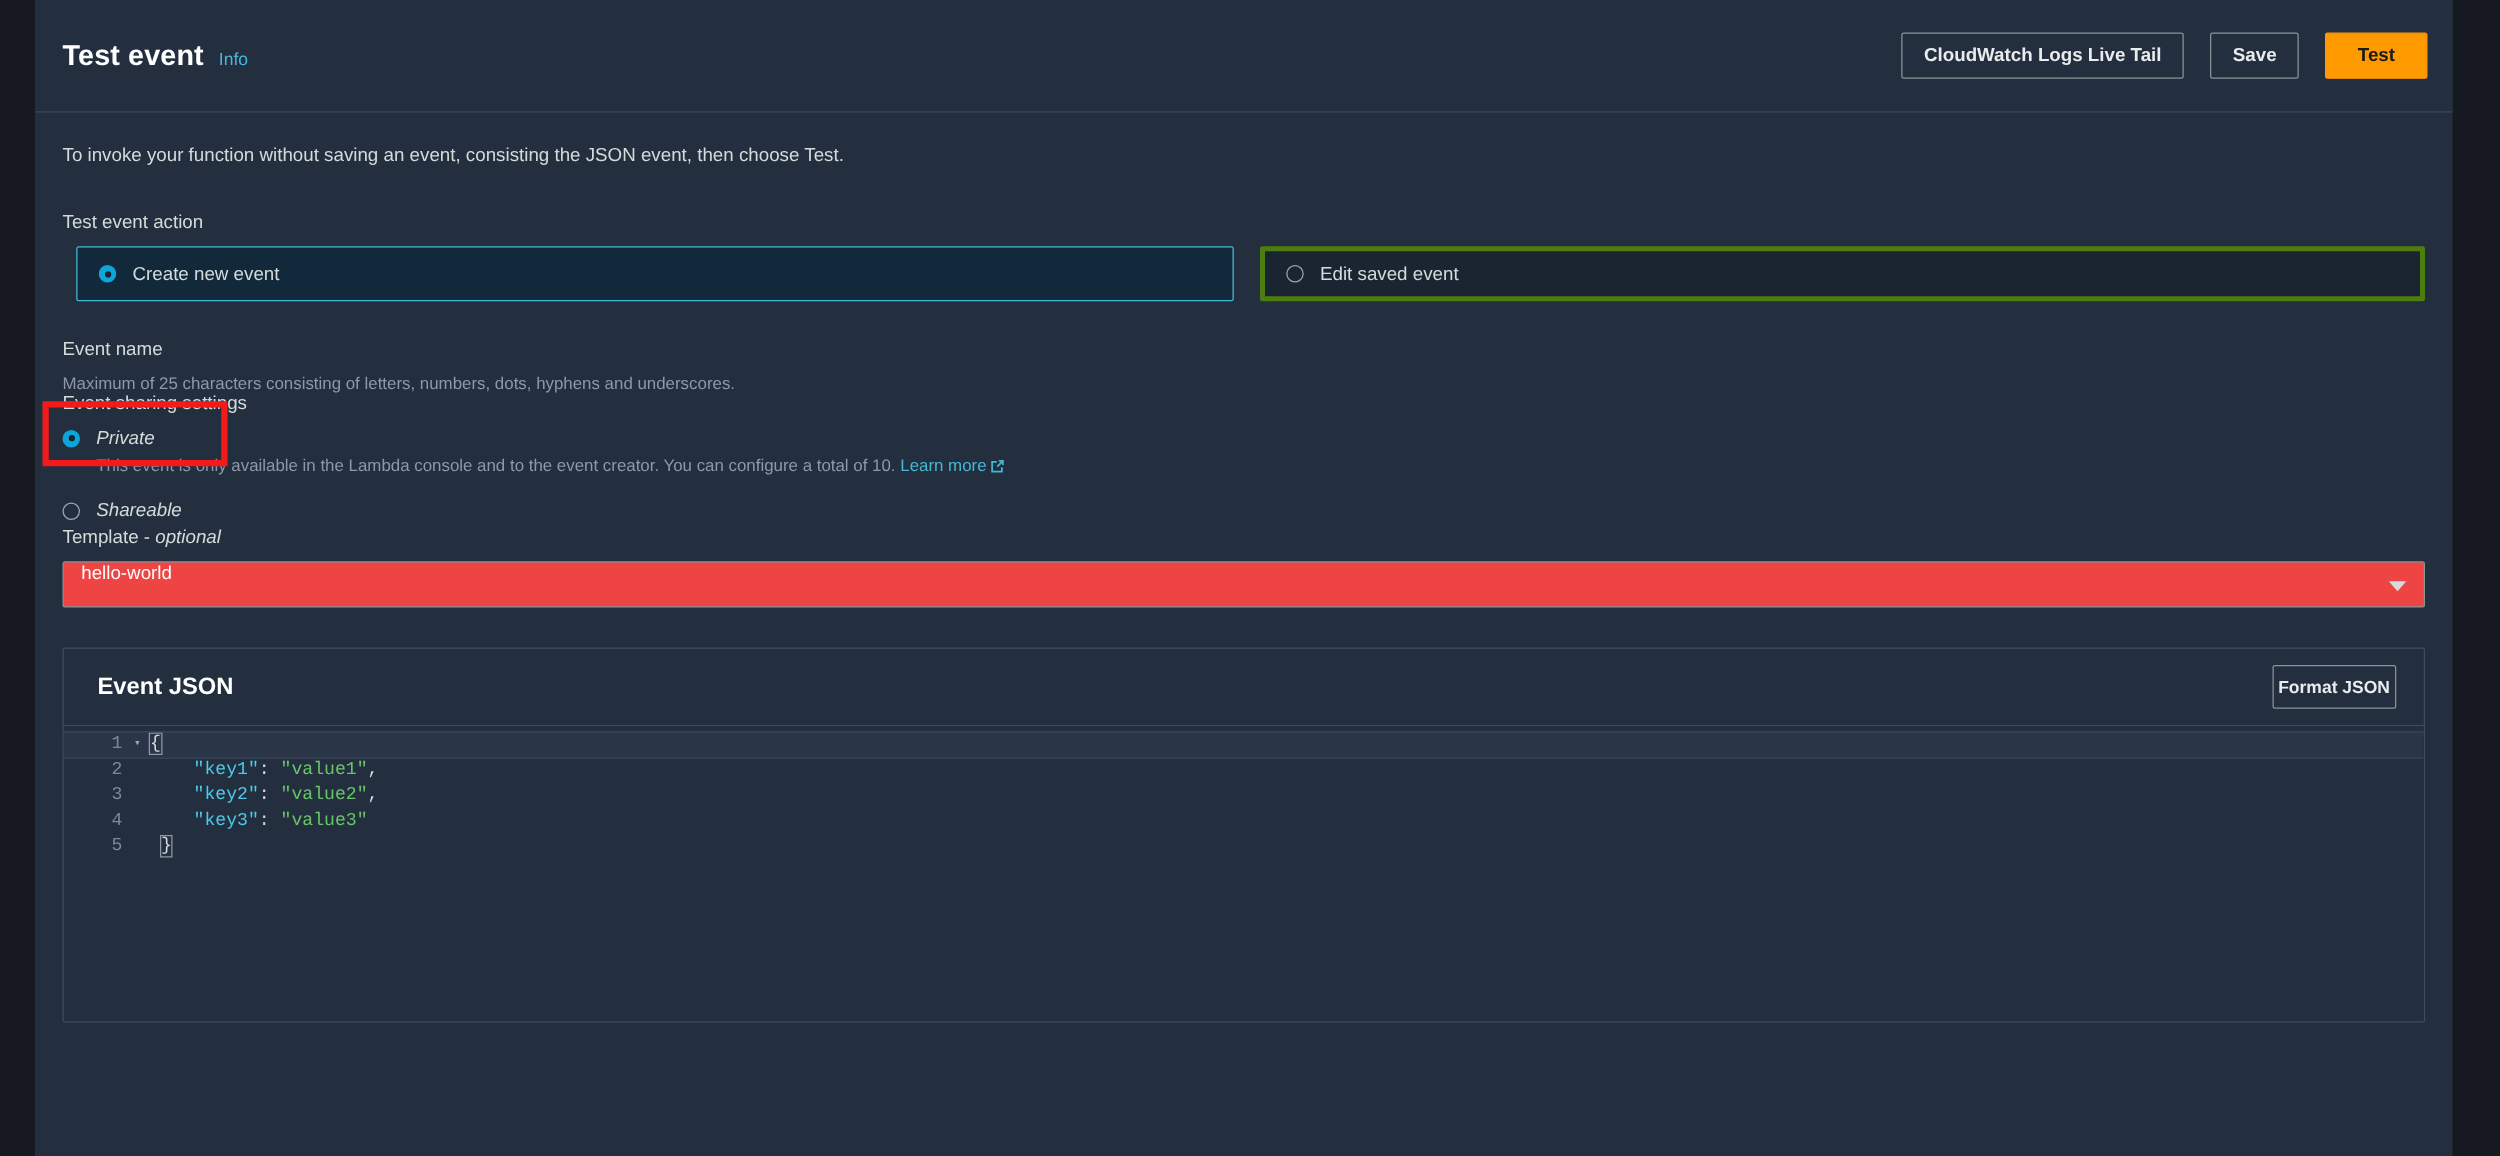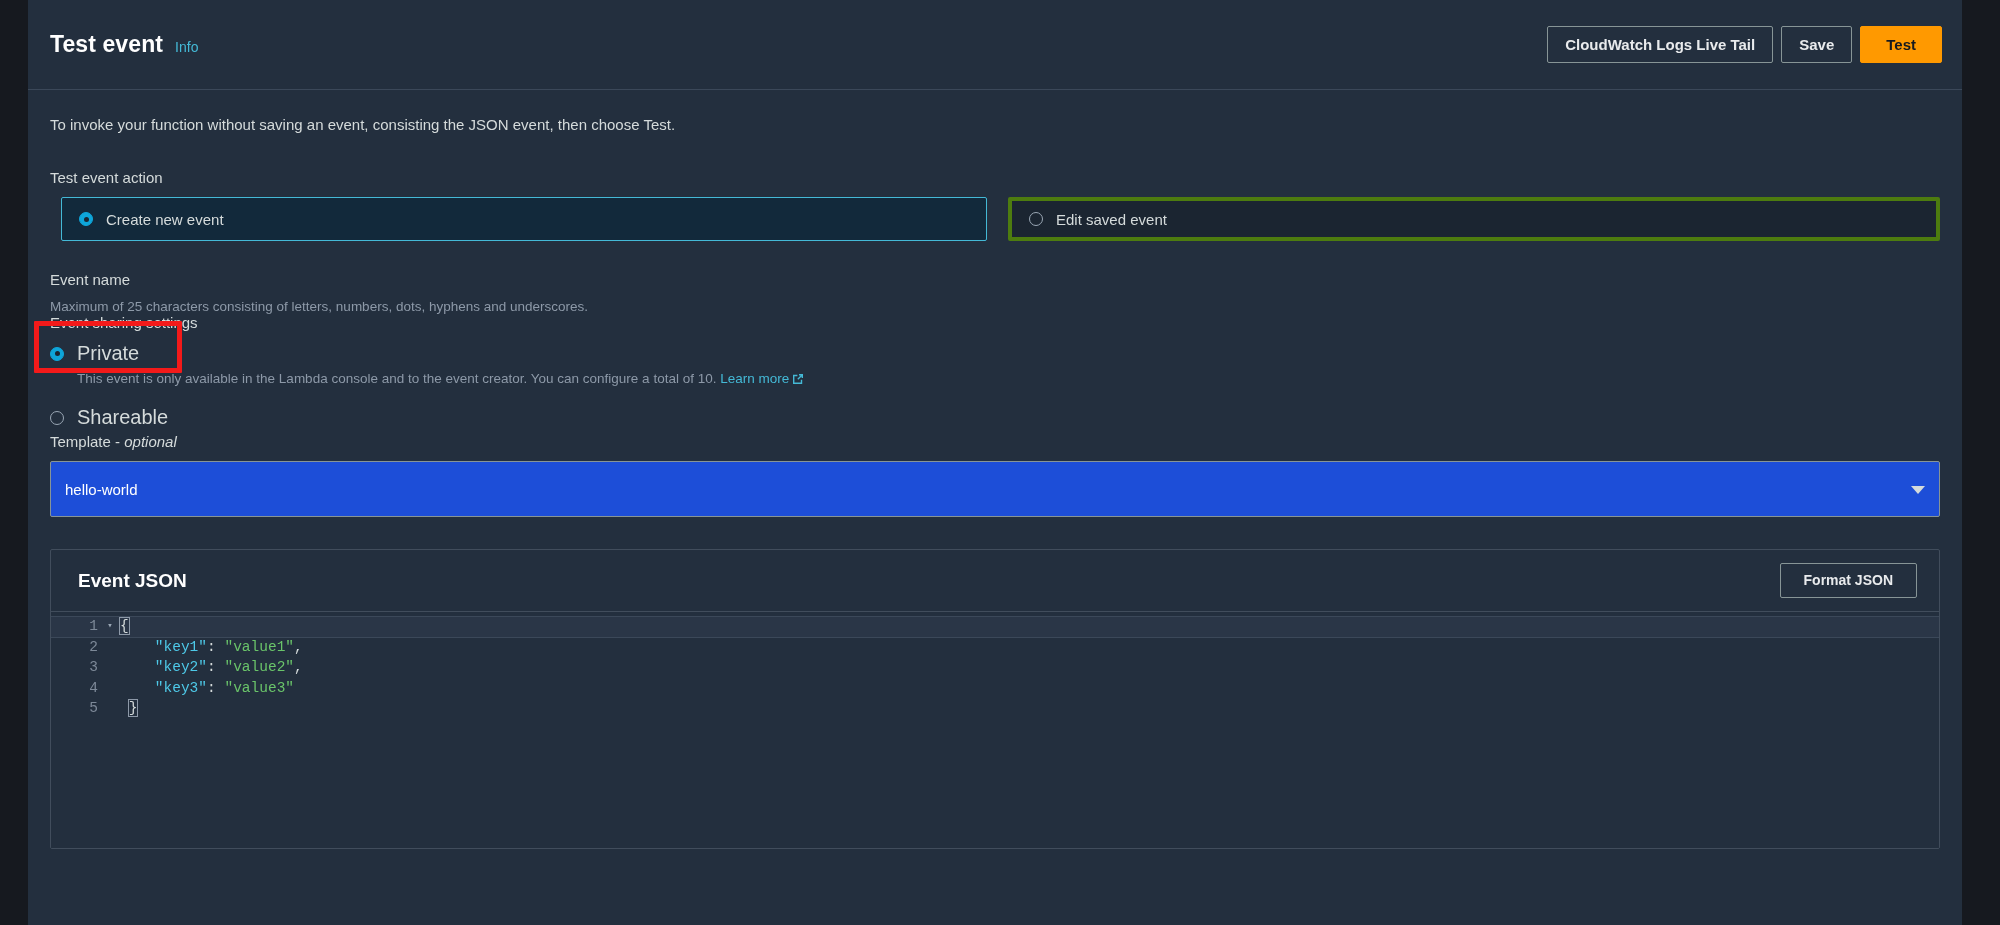--- a/index.html
+++ b/index.html
@@ -29,21 +29,21 @@
     padding: 0 20px 0 22px;
   }
   .title-wrap { display: flex; align-items: baseline; gap: 12px; }
   .page-title {
     font-size: 23px; font-weight: bold; color: #ffffff;
     letter-spacing: .1px;
   }
   .info-link { font-size: 14px; color: #44b9d6; cursor: pointer; }
   .header-actions {
     margin-left: auto;
-    display: flex; align-items: flex-end; gap: 8px;
+    display: flex; align-items: flex-end; gap: 21px;
   }
   .btn {
     font-family: "Liberation Sans", sans-serif;
     font-size: 15px; font-weight: bold;
     color: #e9ebed;
     background: transparent;
     border: 1px solid #879596;
     border-radius: 2px;
     padding: 9px 17px;
     cursor: pointer;
@@ -140,43 +140,43 @@
     border-radius: 1px;
   }
 
   
   .sharing { }
   .share-opt { margin-bottom: 4px; }
   .share-head {
     display: flex; align-items: center; gap: 13px;
     cursor: pointer;
   }
-  .share-head .name { font-size: 20px; color: #d5dbdb; }
+  .share-head .name { font-size: 15px; color: #d5dbdb; font-style: italic; }
   .share-desc {
     font-size: 13.5px; color: #8d99a8;
     margin: 6px 0 18px 27px;
   }
   .learn {
     color: #44b9d6; cursor: pointer;
     text-decoration: none;
   }
   .ext-icon {
     display: inline-block;
     vertical-align: -2px;
     margin-left: 3px;
   }
 
   
   .select {
-    width: 100%; height: 56px;
-    background: #1d4ed8;
+    width: 100%; height: 37px;
+    background: #ef4444;
     border: 1px solid #879596;
     border-radius: 2px;
     color: #ffffff; font-size: 15px;
-    display: flex; align-items: center;
+    display: flex; align-items: flex-start;
     padding: 0 14px;
     cursor: pointer;
     position: relative;
   }
   .caret {
     position: absolute; right: 14px; top: 50%;
     margin-top: -3px;
     width: 0; height: 0;
     border-left: 7px solid transparent;
     border-right: 7px solid transparent;
@@ -195,21 +195,21 @@
   }
   .json-head {
     height: 62px;
     display: flex; align-items: center;
     padding: 0 22px 0 27px;
     border-bottom: 1px solid #414d5c;
   }
   .json-title {
     font-size: 19px; font-weight: bold; color: #ffffff;
   }
-  .json-head .btn { margin-left: auto; font-size: 14px; padding: 8px 23px; }
+  .json-head .btn { margin-left: auto; font-size: 14px; padding: 8px 4px; }
 
   .editor {
     background: #232f3e;
     font-family: "Liberation Mono", monospace;
     font-size: 14.5px;
     line-height: 20.5px;
     position: relative;
     height: 236px;
     padding-top: 4px;
   }

